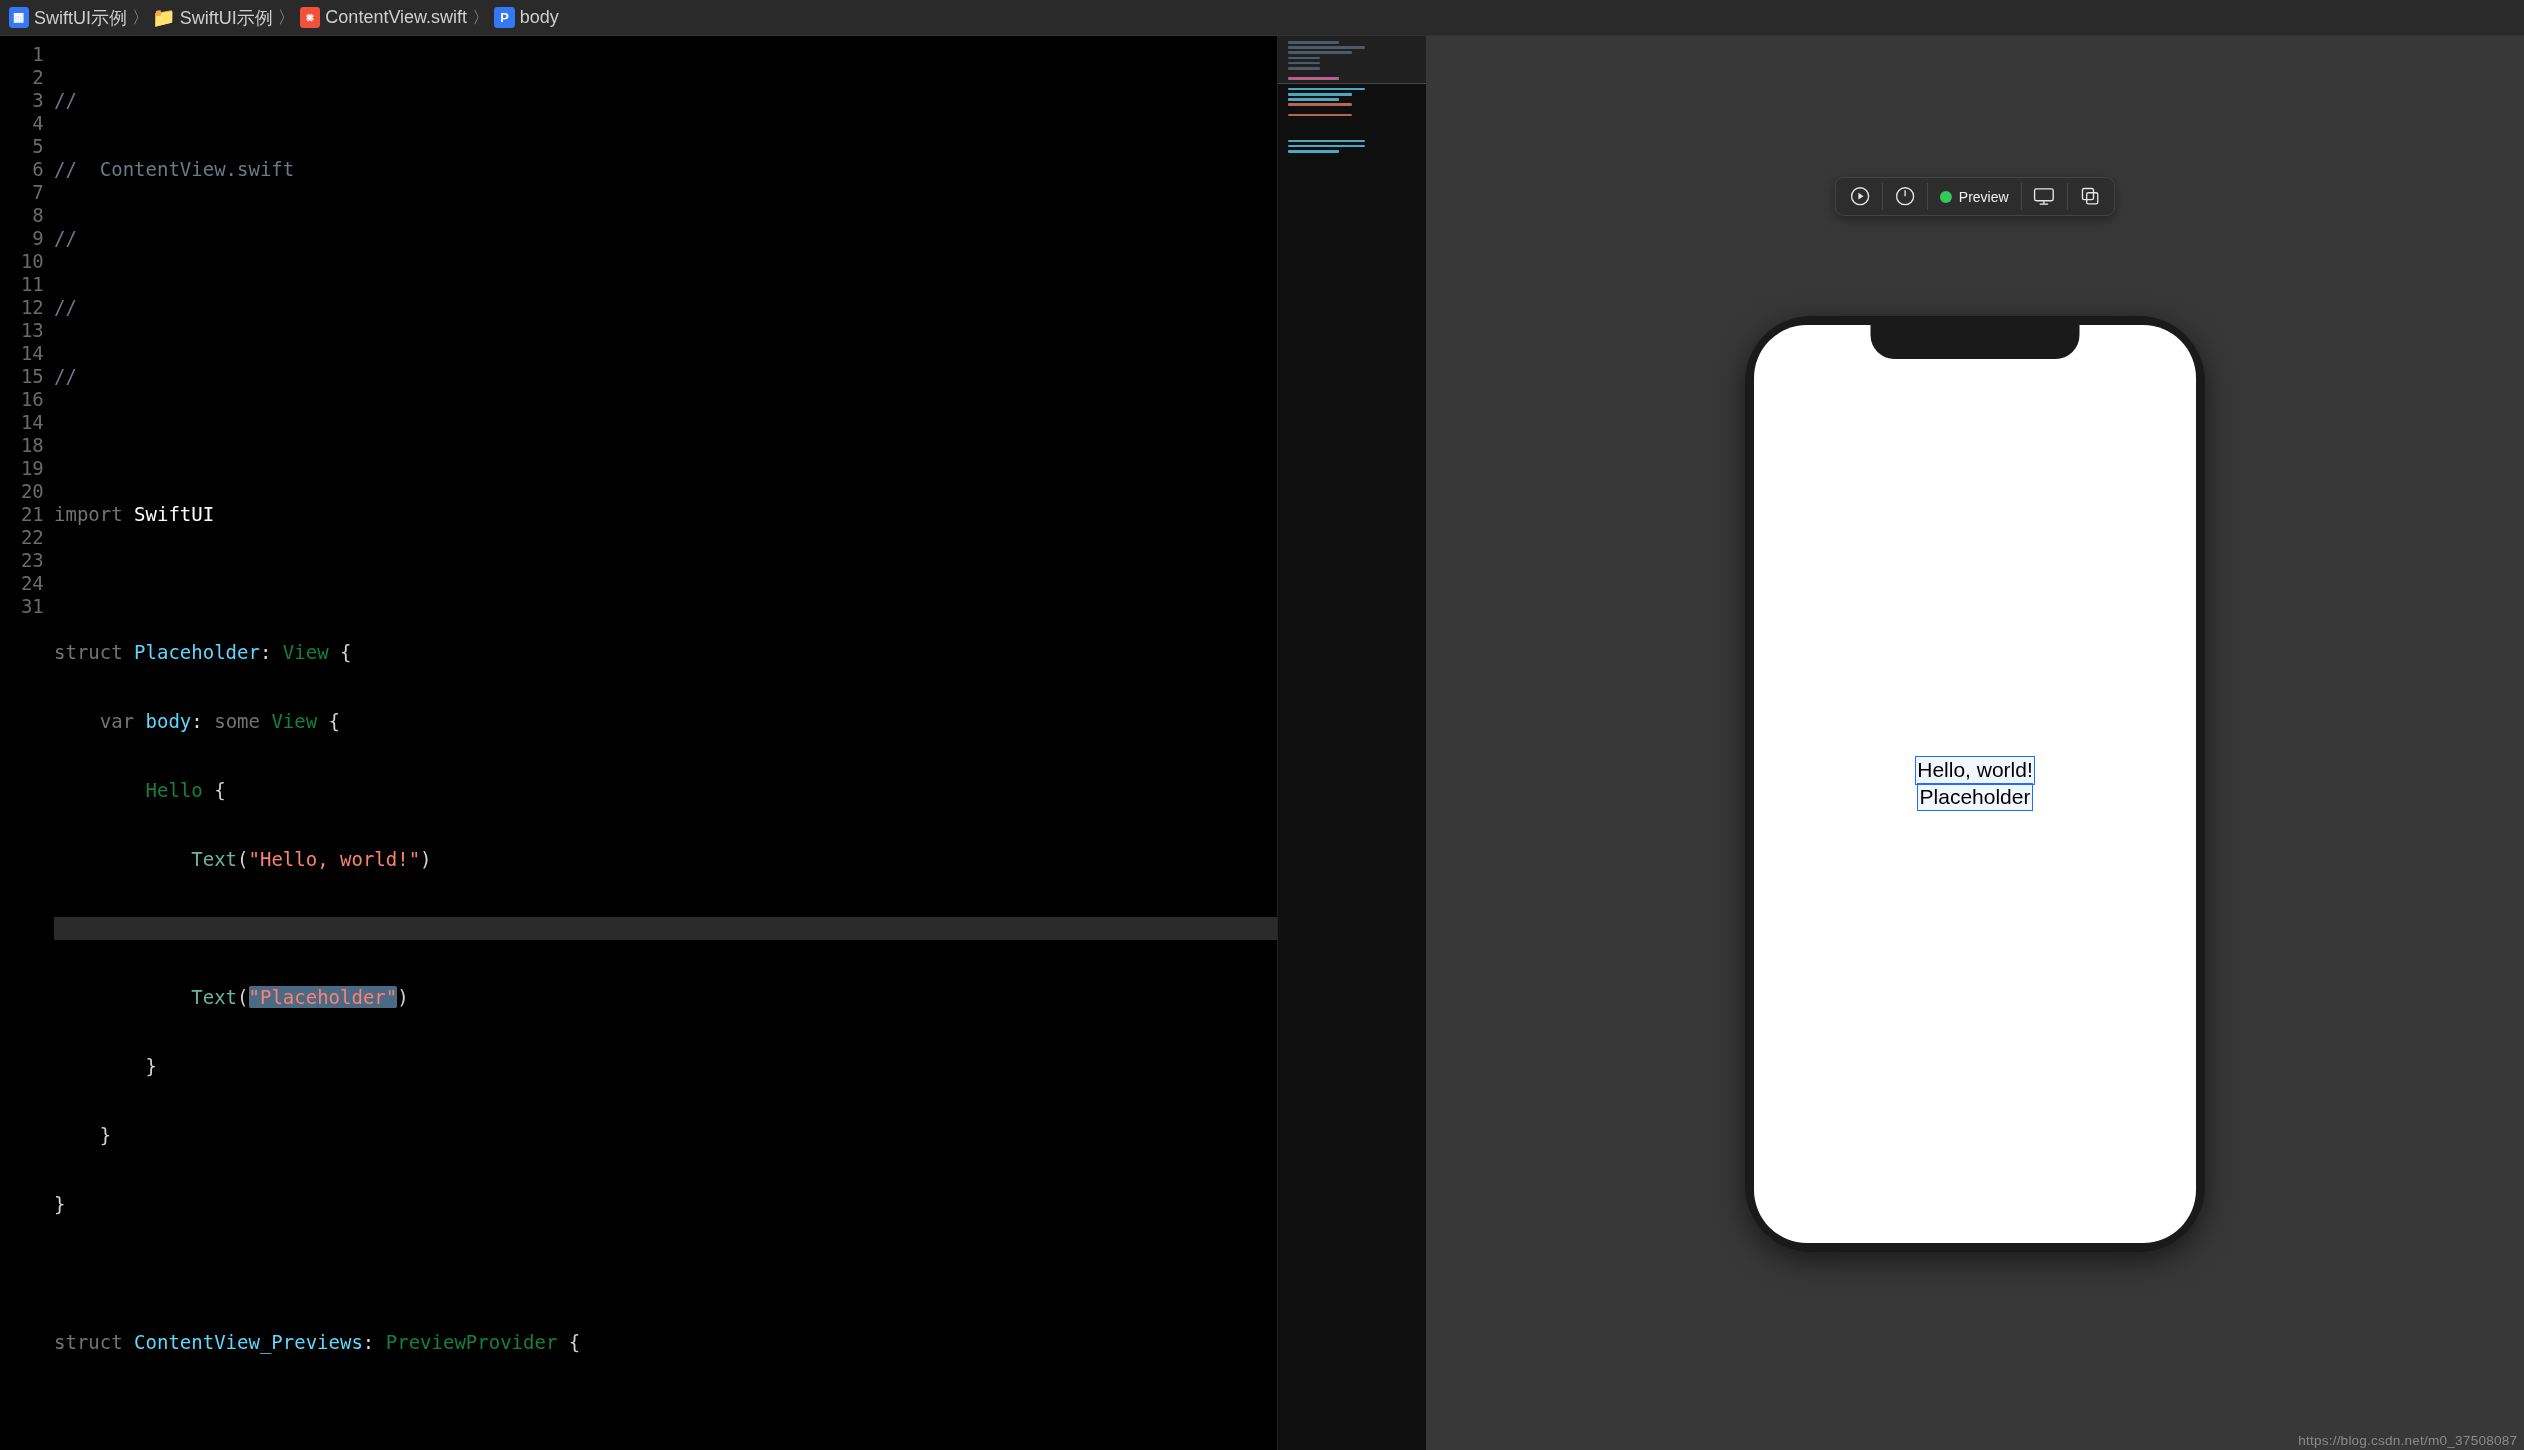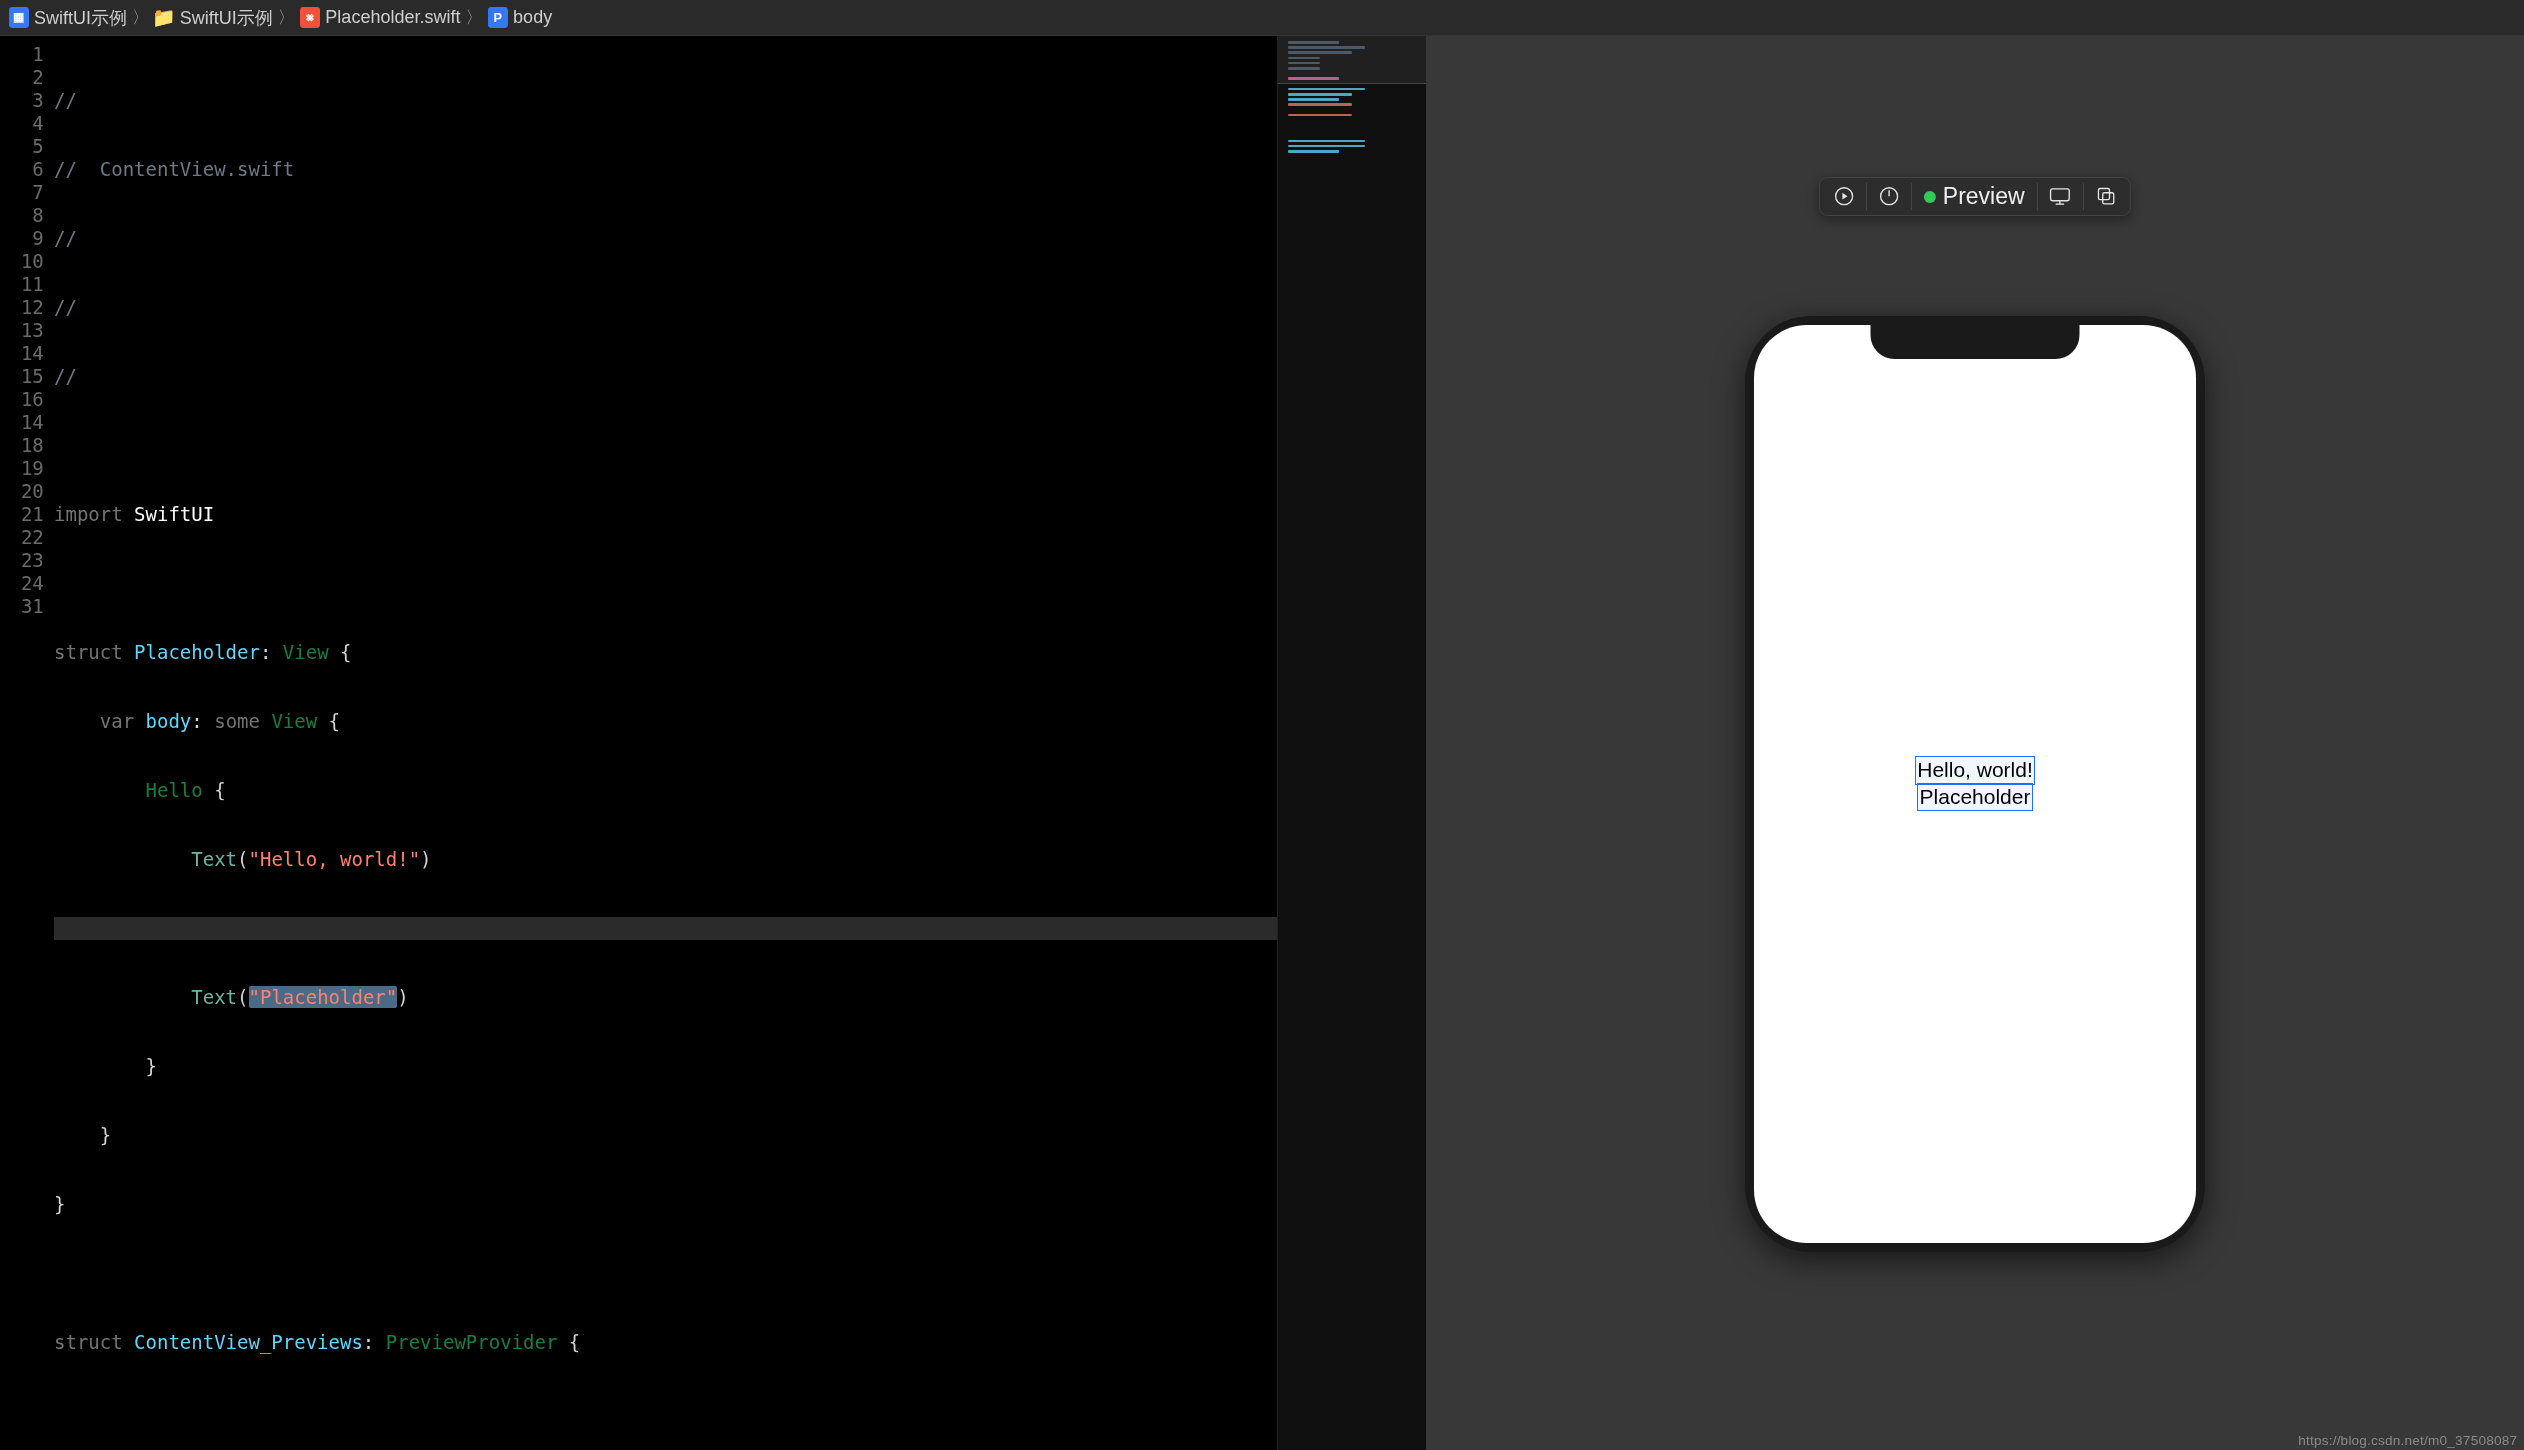--- a/index.html
+++ b/index.html
@@ -168,21 +168,21 @@
   }
   .pt-sep {
     width: 0.9px; align-self: stretch;
     background: #494949;
     margin: 1.7px 1.7px;
   }
   .pt-dot {
     width: 12px; height: 12px; border-radius: 50%;
     background: #34c759;
   }
-  .pt-label { font-size: 23px; color: #f0f0f0; }
+  .pt-label { font-size: 14px; color: #f0f0f0; }
 
   .device-frame {
     position: relative;
     width: 460px;
     height: 936px;
     background: #1a1a1a;
     border-radius: 66px;
     padding: 9px;
     box-shadow: 0 8.5px 30px rgba(0,0,0,0.55);
     margin-top: 81px;
@@ -239,21 +239,21 @@
       <span>SwiftUI示例</span>
     </span>
     <span class="jb-sep">〉</span>
     <span class="jb-item">
       <span class="jb-icon folder">📁</span>
       <span>SwiftUI示例</span>
     </span>
     <span class="jb-sep">〉</span>
     <span class="jb-item">
       <span class="jb-icon swift">⨳</span>
-      <span>Placeholder.swift</span>
+      <span>ContentView.swift</span>
     </span>
     <span class="jb-sep">〉</span>
     <span class="jb-item">
       <span class="jb-icon prop">P</span>
       <span>body</span>
     </span>
   </div>
 
   <div class="split">
 

